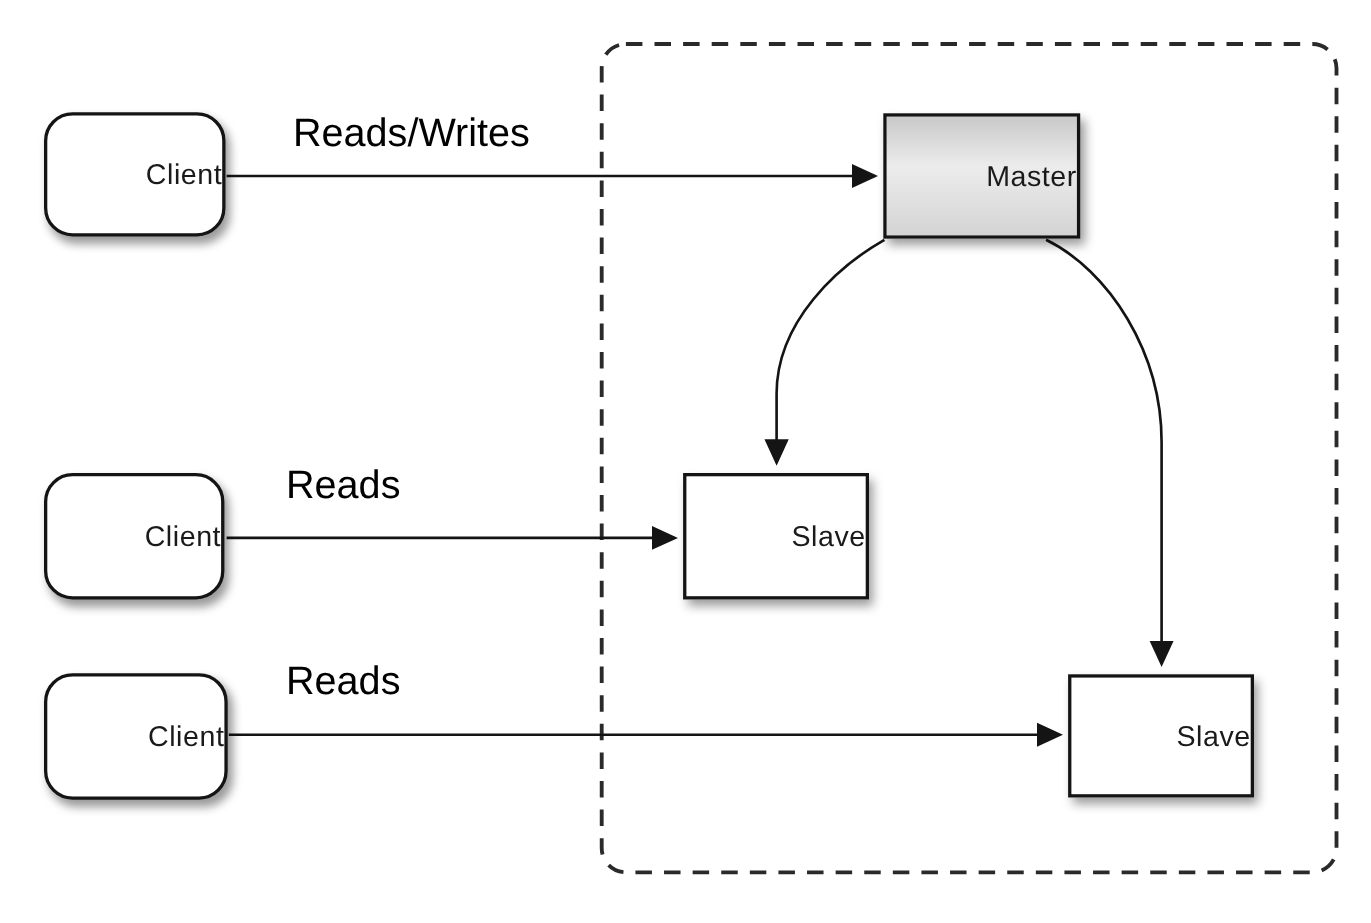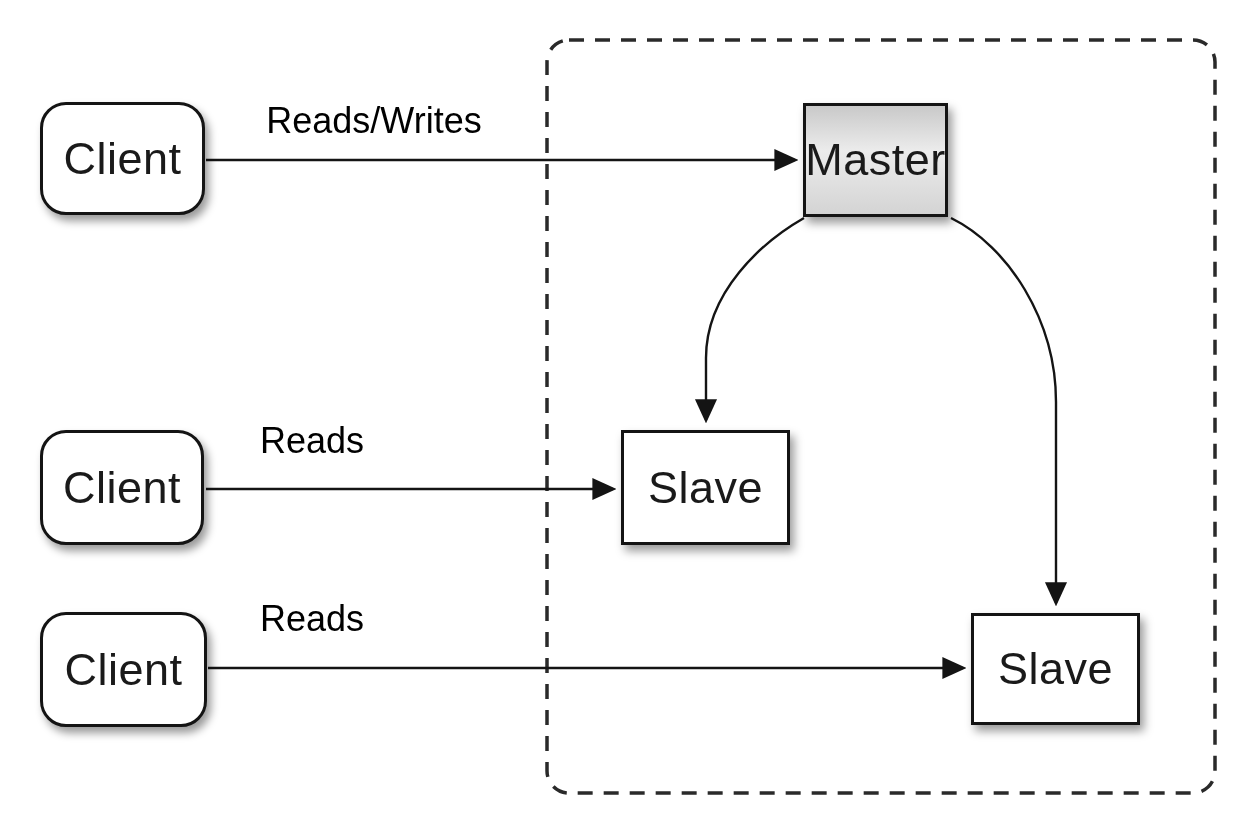--- a/index.html
+++ b/index.html
@@ -19,47 +19,47 @@
     position: absolute;
     left: 0; top: 0;
     width: 1246px;
     height: 839px;
     pointer-events: none;
   }
   .node {
     position: absolute;
     display: flex;
     align-items: center;
-    justify-content: center;
+    justify-content: flex-end;
     box-sizing: border-box;
     border: 3px solid #141414;
     background: #ffffff;
     color: #1a1a1a;
-    font-size: 45px;
+    font-size: 26px;
     letter-spacing: 0.5px;
     box-shadow: 4px 6px 9px rgba(0,0,0,0.40);
   }
   .node.rounded {
     border-radius: 26px;
   }
   .node.master {
     background: linear-gradient(to bottom, #c9c9c9 0%, #ececec 42%, #d4d4d4 100%);
   }
   .edge-label {
     position: absolute;
     transform: translateX(-50%);
     color: #000000;
     font-size: 36px;
     white-space: nowrap;
   }
   
   #client1 { left: 40px;  top: 102px; width: 165px; height: 113px; }
   #client2 { left: 40px;  top: 430px; width: 164px; height: 115px; }
   #client3 { left: 40px;  top: 612px; width: 167px; height: 115px; }
-  #master  { left: 803px; top: 103px; width: 145px; height: 114px; }
+  #master  { left: 803px; top: 103px; width: 179px; height: 114px; }
   #slave1  { left: 621px; top: 430px; width: 169px; height: 115px; }
   #slave2  { left: 971px; top: 613px; width: 169px; height: 112px; }
   
   #lbl-reads-writes { left: 374px; top: 100px; }
   #lbl-reads-mid    { left: 312px; top: 420px; }
   #lbl-reads-bottom { left: 312px; top: 598px; }
   #lbl-replication  { left: 878px; top: 268px; }
 </style>
 </head>
 <body>

